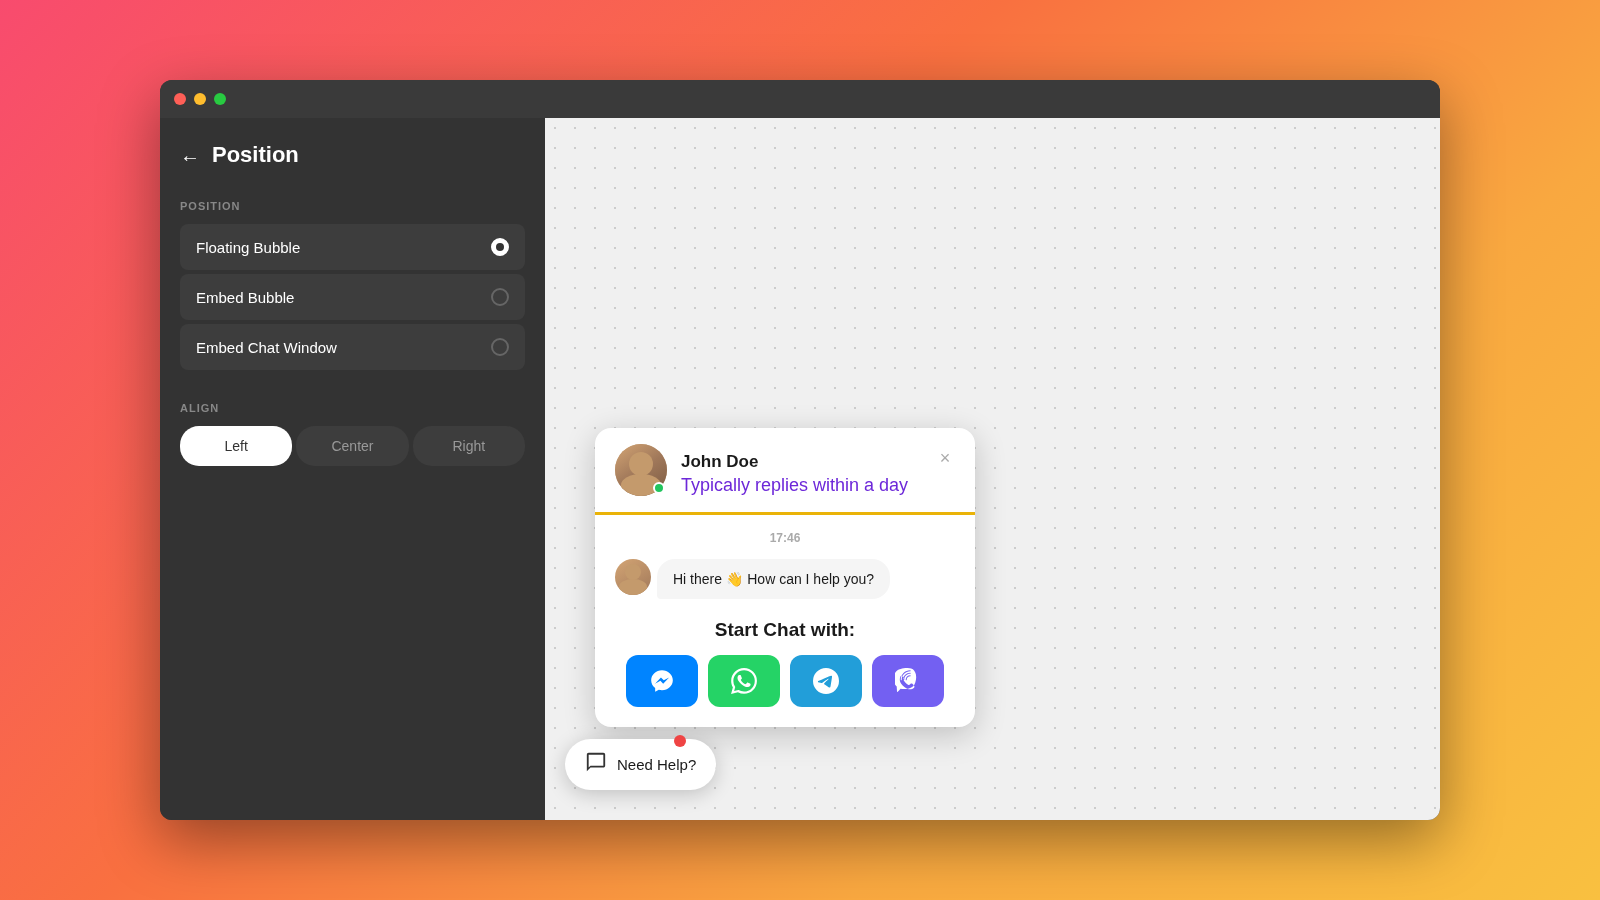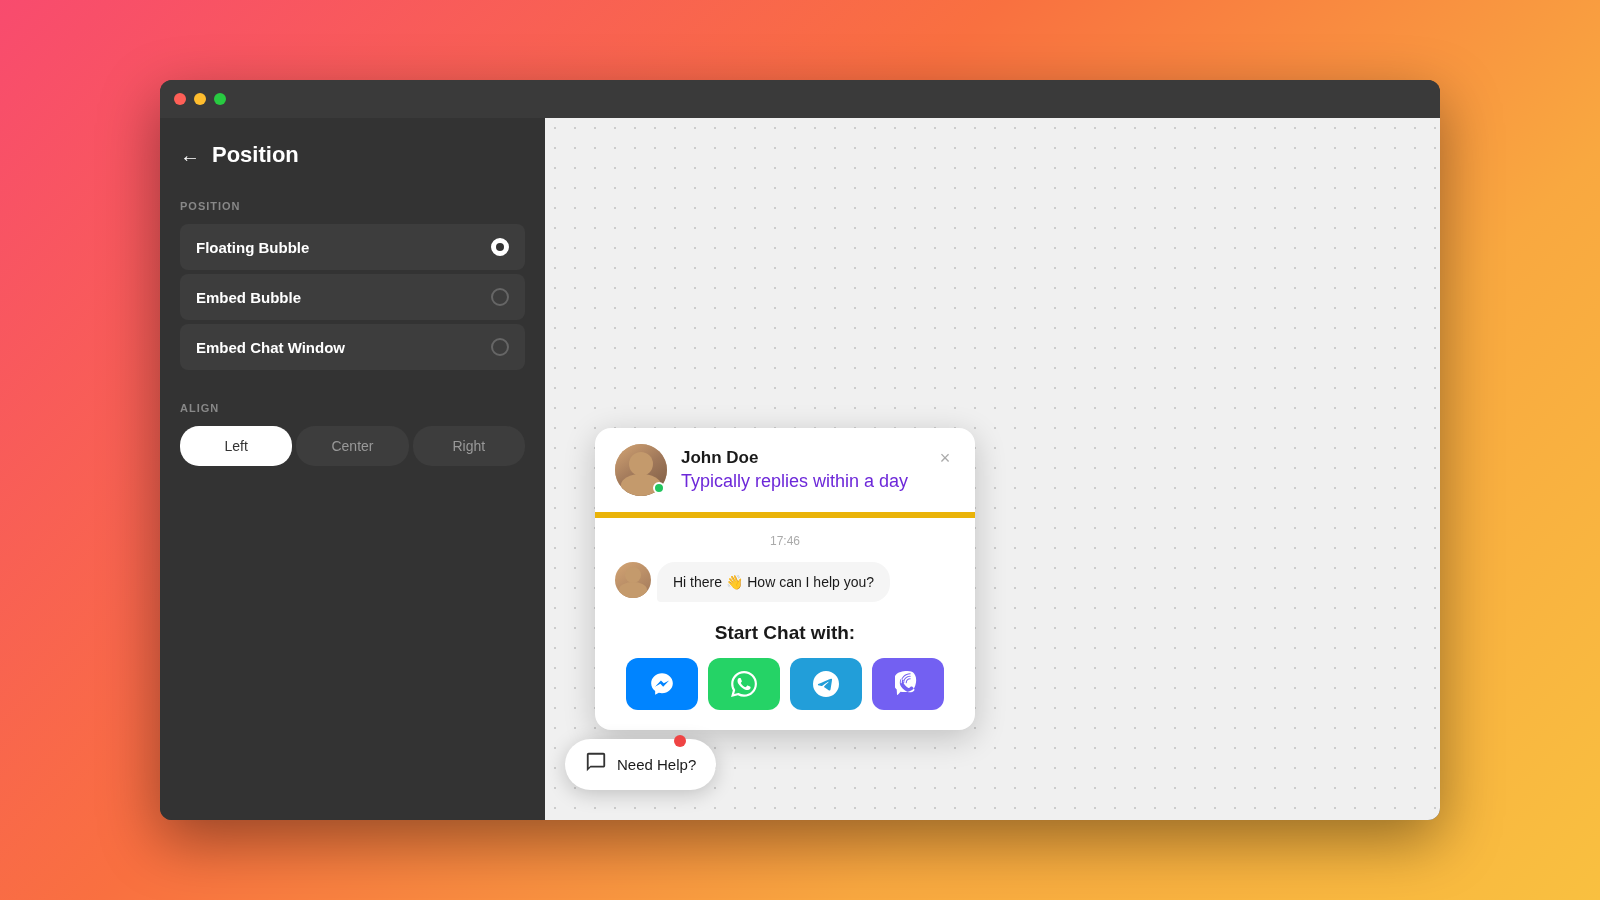--- a/index.html
+++ b/index.html
@@ -98,21 +98,20 @@
     }
 
     .position-option {
       display: flex;
       align-items: center;
       justify-content: space-between;
       background: #3d3d3d;
       border-radius: 8px;
       padding: 14px 16px;
       cursor: pointer;
-      font-weight: bold;
     }
 
     .position-option-label {
       color: #ffffff;
       font-size: 15px;
     }
 
     .radio-dot {
       width: 18px;
       height: 18px;
@@ -183,24 +182,24 @@
       top: 310px;
       width: 380px;
       background: #ffffff;
       border-radius: 16px;
       box-shadow: 0 8px 32px rgba(0,0,0,0.2);
       overflow: hidden;
     }
 
     .chat-header {
       display: flex;
-      align-items: center;
+      align-items: flex-end;
       padding: 16px 20px;
       position: relative;
-      border-bottom: 6px solid #eab308;
+      border-bottom: 3px solid #eab308;
     }
 
     .avatar-wrapper {
       position: relative;
       margin-right: 14px;
     }
 
     .avatar {
       width: 52px;
       height: 52px;
@@ -286,20 +285,21 @@
 
     .chat-body {
       padding: 16px 20px 20px;
     }
 
     .chat-timestamp {
       text-align: center;
       color: #aaaaaa;
       font-size: 12px;
       margin-bottom: 14px;
+      font-weight: bold;
     }
 
     .chat-message-row {
       display: flex;
       align-items: flex-start;
       gap: 6px;
       margin-bottom: 20px;
     }
 
     .msg-avatar {

